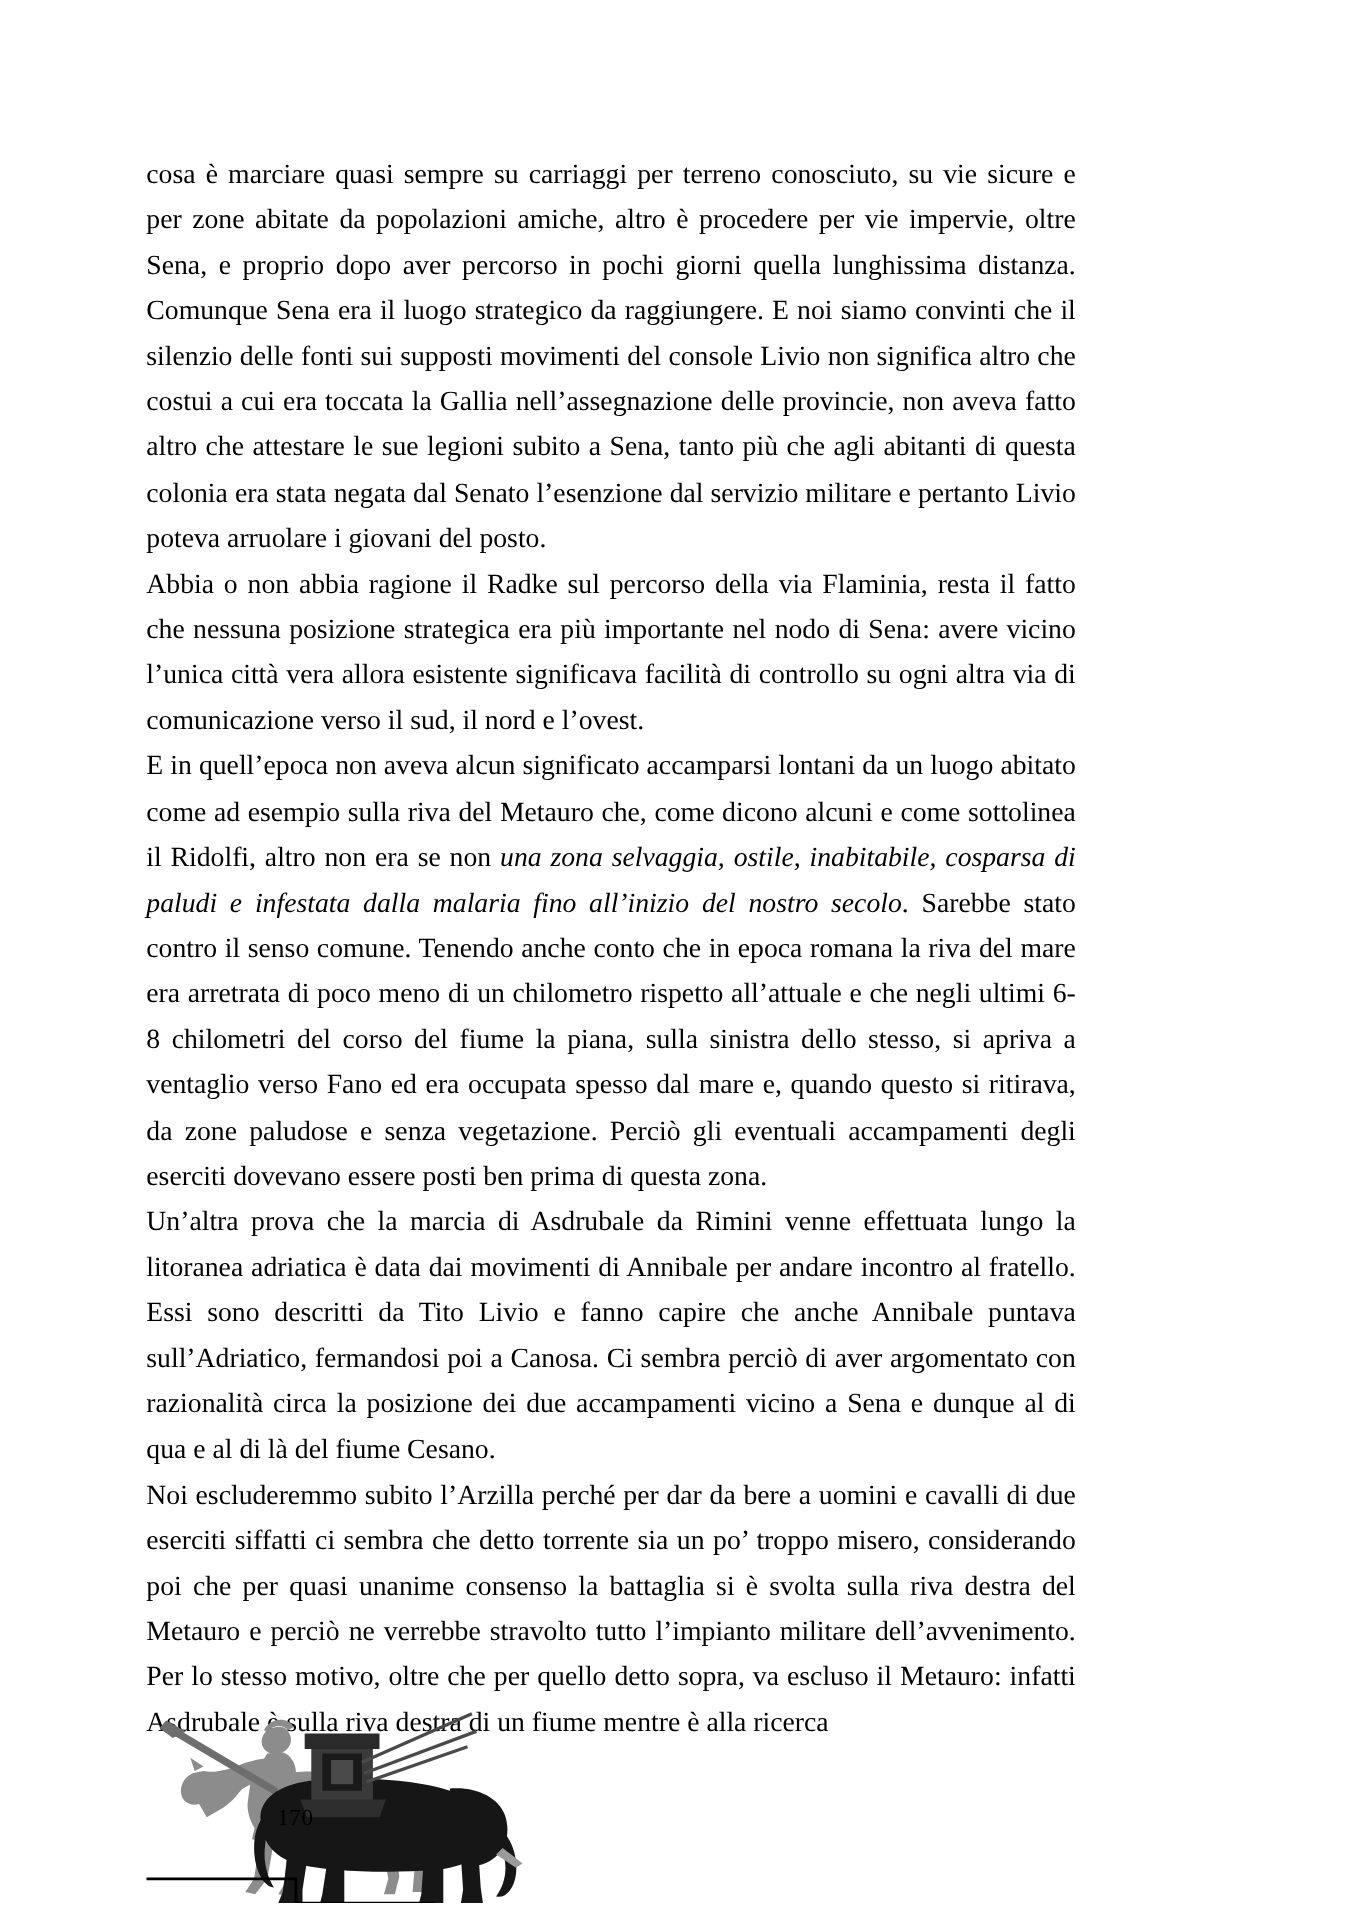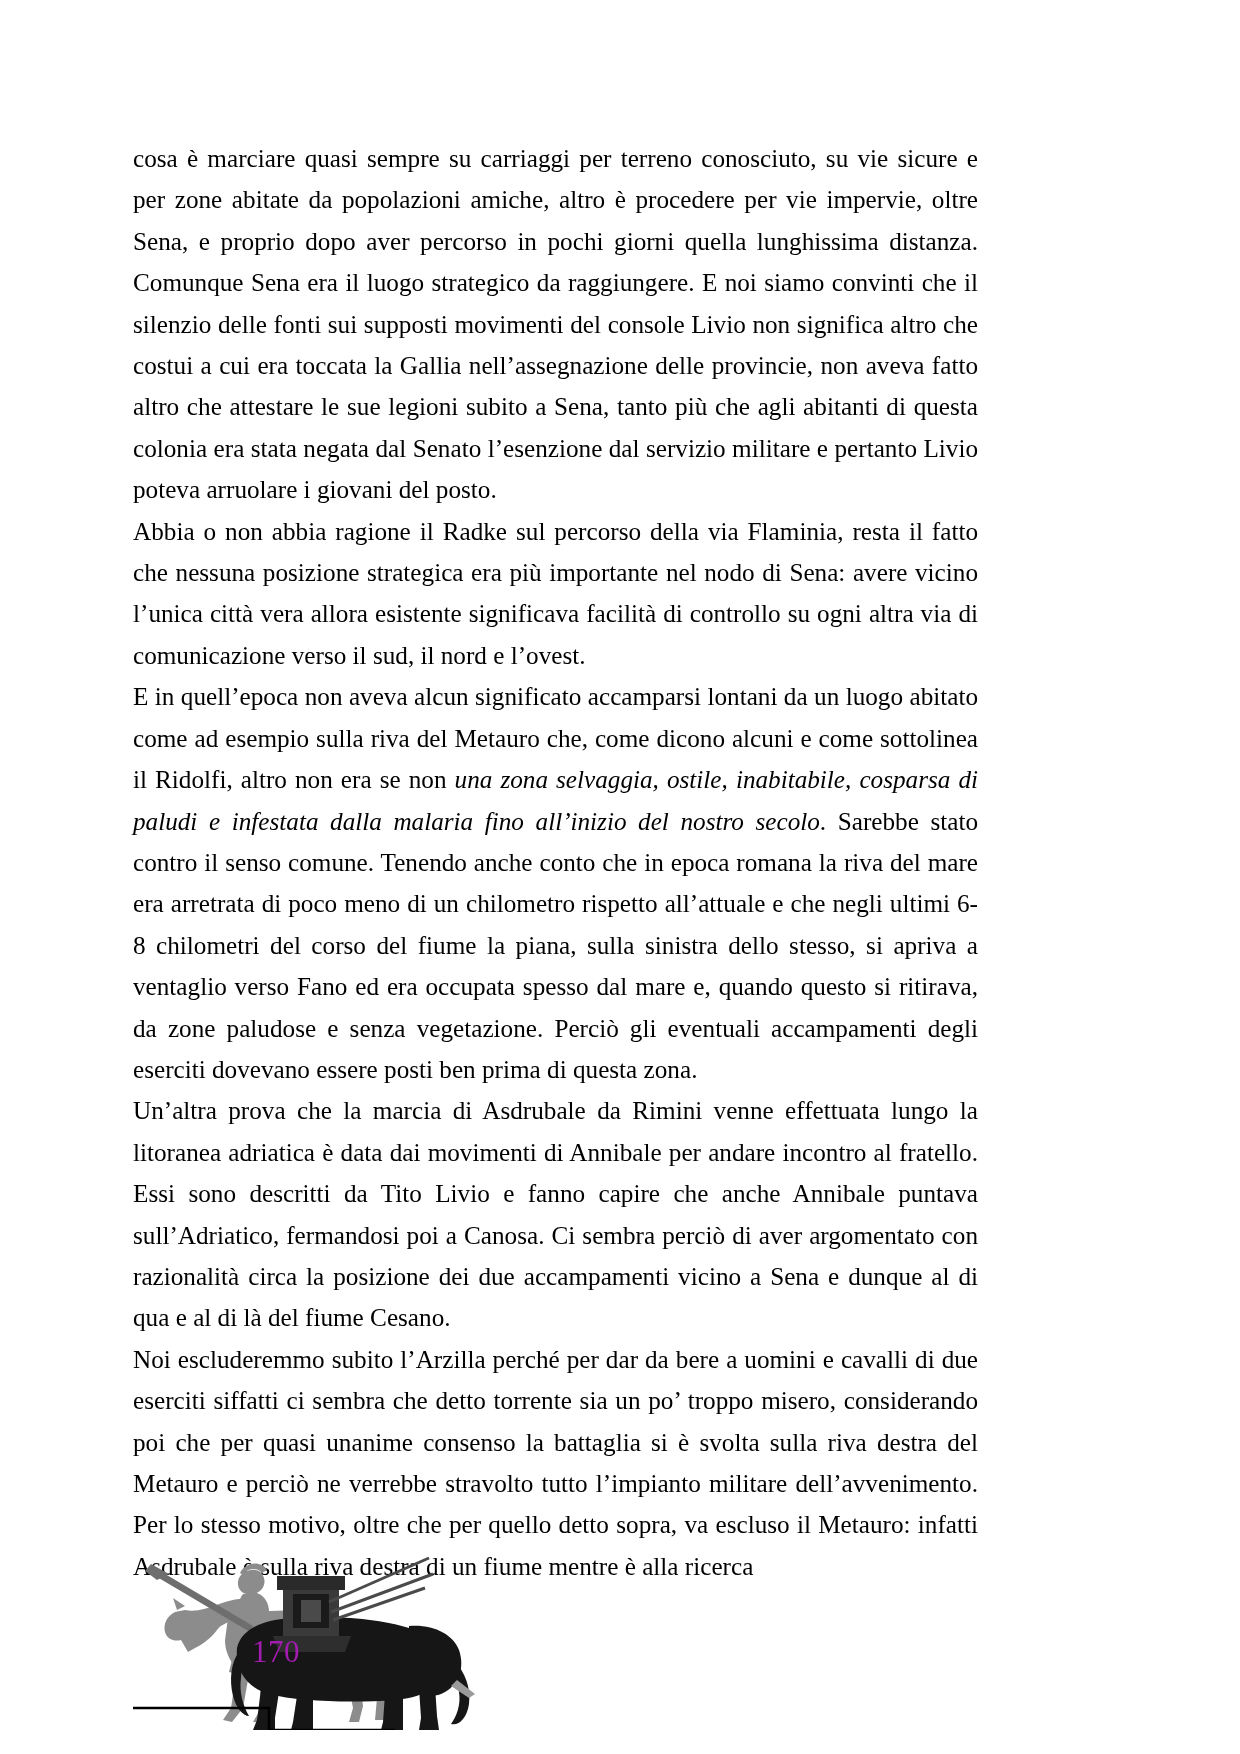--- a/index.html
+++ b/index.html
@@ -52,24 +52,24 @@
     position: absolute;
     left: 0;
     top: 0;
     width: 420px;
     height: 190px;
   }
   .page-number {
     position: absolute;
     left: 252px;
     top: 1637px;
-    font-size: 31px;
+    font-size: 21px;
     line-height: 30px;
     letter-spacing: 0.5px;
-    color: #a21caf;
+    color: #000000;
   }
 </style>
 </head>
 <body>
 
 <div class="page">
 
   <div class="text-column">
 
     <p class="para last-line-left">

